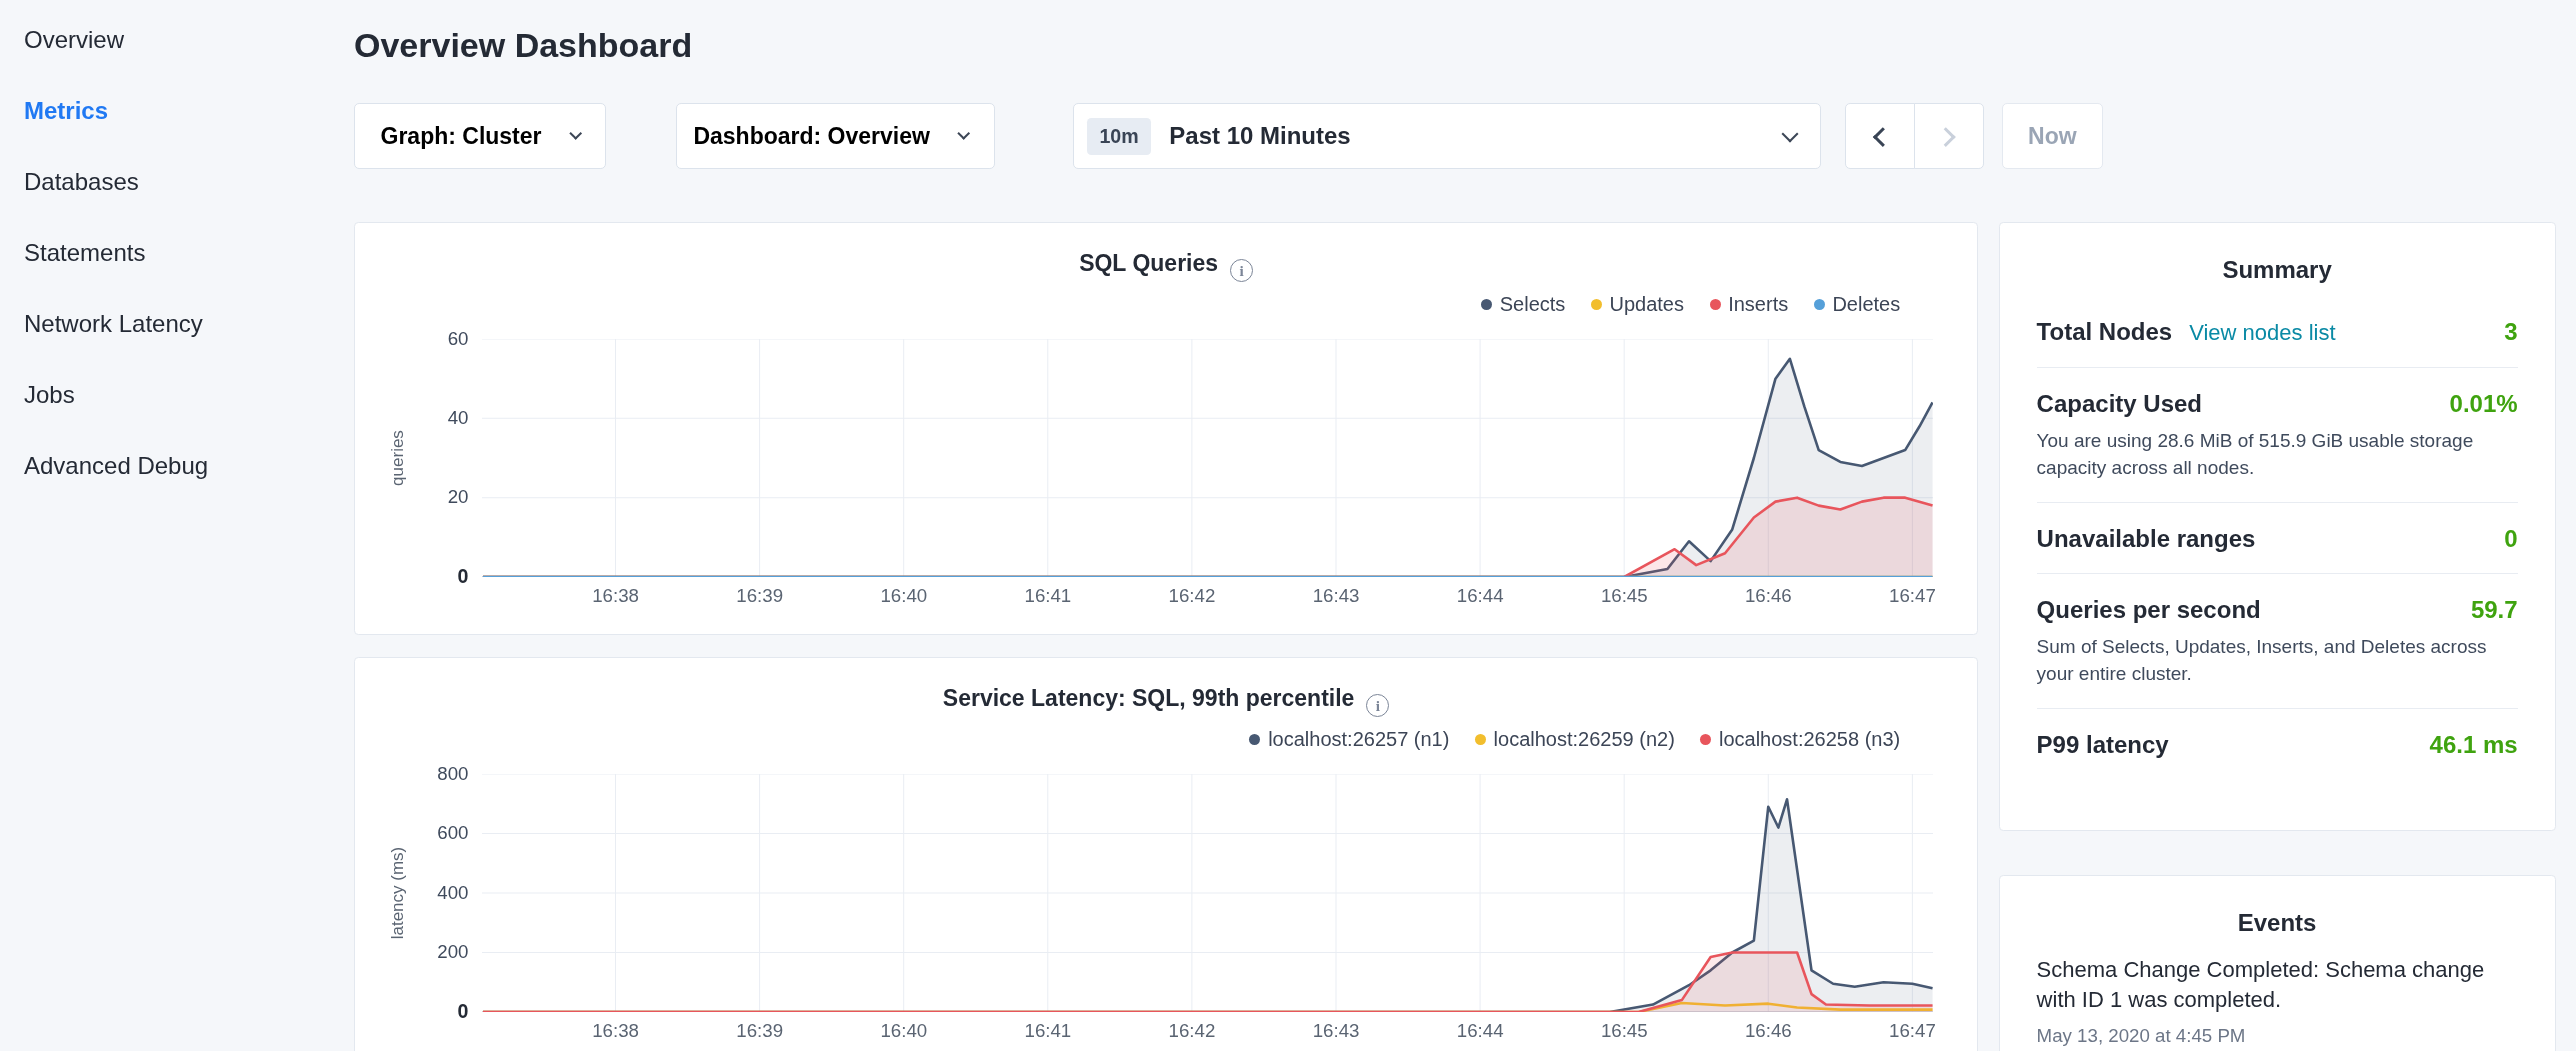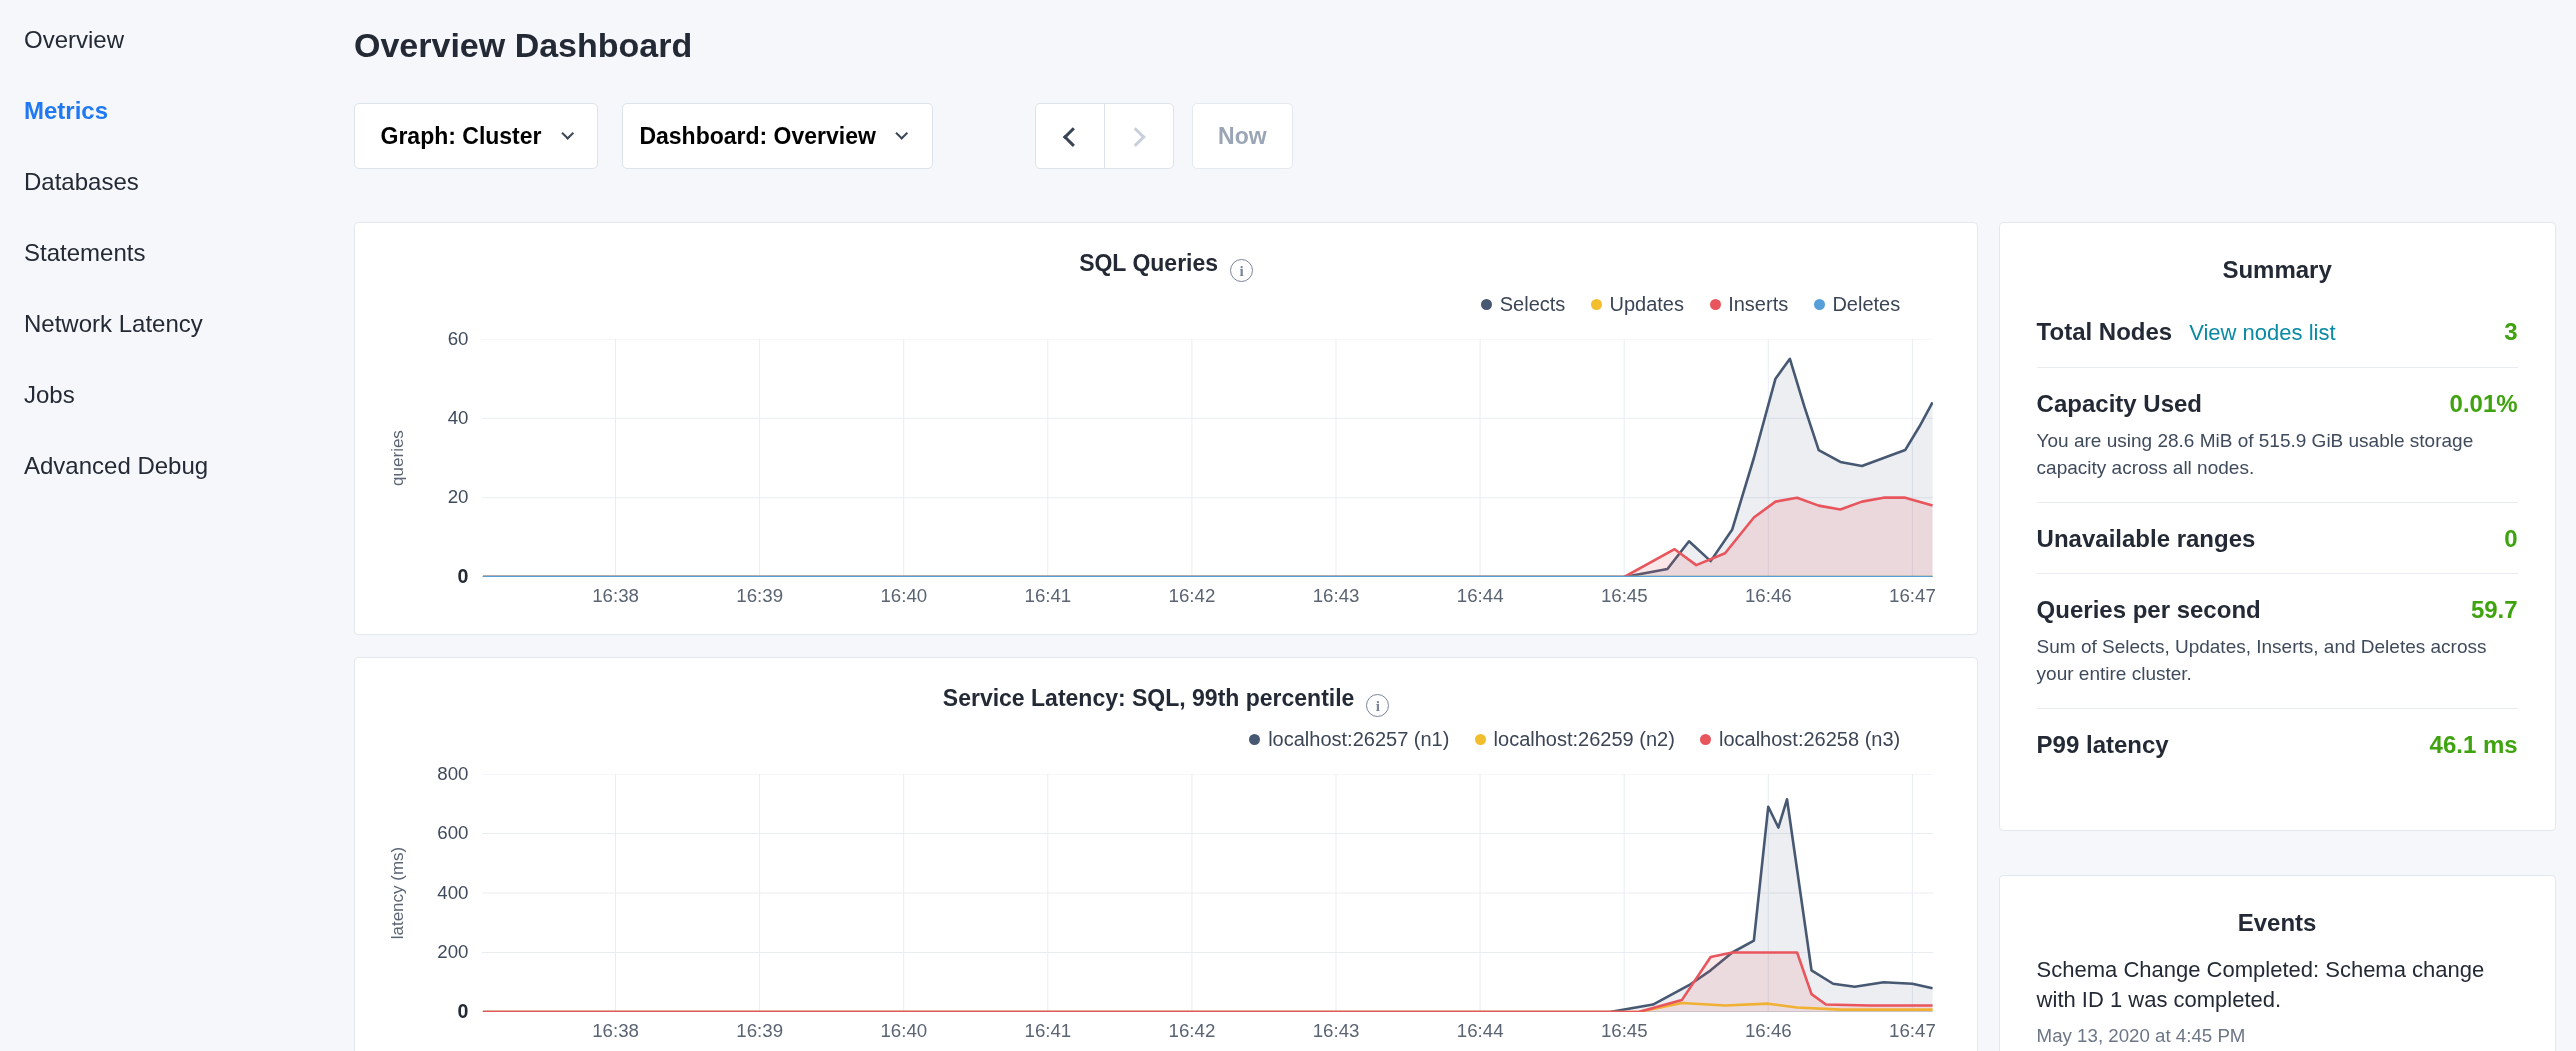--- a/index.html
+++ b/index.html
@@ -16,25 +16,25 @@
   .nav ul { list-style:none; margin:0; padding:0; }
   .nav-item { font-size:24px; color:#242a35; margin-bottom:43px; cursor:pointer; }
   .nav-item.active { color:#2079f3; font-weight:700; }
 
   
   .main { flex:1; min-width:0; padding:18.7px 20.4px 0 0; }
   .page-title { font-size:34px; font-weight:700; line-height:41px; margin:6.8px 0 37px; }
 
   .controls { display:flex; align-items:center; height:66px; margin-bottom:53px; }
   .dropdown-btn {
-    display:flex; align-items:center; gap:21px; background:#fff;
+    display:flex; align-items:center; gap:29px; background:#fff;
     border:0.9px solid #dce3ec; border-radius:5.1px; height:66px; padding:0 25.5px;
     font-size:23px; font-weight:700; cursor:pointer;
   }
-  .dropdown-btn + .dropdown-btn { margin-left:24px;padding-left:16px; }
+  .dropdown-btn + .dropdown-btn { margin-left:70px;padding-left:16px; }
   .chev { width:9.4px; height:9.4px; border-right:2.1px solid #3c4656; border-bottom:2.1px solid #3c4656; transform:rotate(45deg); margin-top:-5.1px; }
   .time-group { margin-left:78px; display:flex; align-items:center; }
   .time-selector {
     display:flex; align-items:center; background:#fff; border:0.9px solid #dce3ec;
     border-radius:5.1px; height:66px; width:748px; padding:0 24px 0 13.6px; cursor:pointer;
   }
   .time-badge { background:#e7ecf3; border-radius:4.3px; padding:6.8px 12px; font-size:19.6px; font-weight:700; color:#394455; }
   .time-label { margin-left:18.7px; font-size:24px; font-weight:700; flex:1; }
   .time-selector .chev { width:12px; height:12px; border-width:2.6px; }
   .pager { display:flex; margin-left:24px; }
@@ -127,20 +127,25 @@
       <button class="dropdown-btn">
         <span>Graph: Cluster</span>
         <span class="chev"></span>
       </button>
       <button class="dropdown-btn">
         <span>Dashboard: Overview</span>
         <span class="chev"></span>
       </button>
 
       <div class="time-group">
+        <div class="time-selector">
+          <span class="time-badge">10m</span>
+          <span class="time-label">Past 10 Minutes</span>
+          <span class="chev"></span>
+        </div>
         <div class="pager">
           <div class="pager-btn prev">
             <span class="chev-left"></span>
           </div>
           <div class="pager-btn next">
             <span class="chev-right"></span>
           </div>
         </div>
         <div class="now-btn">Now</div>
       </div>

